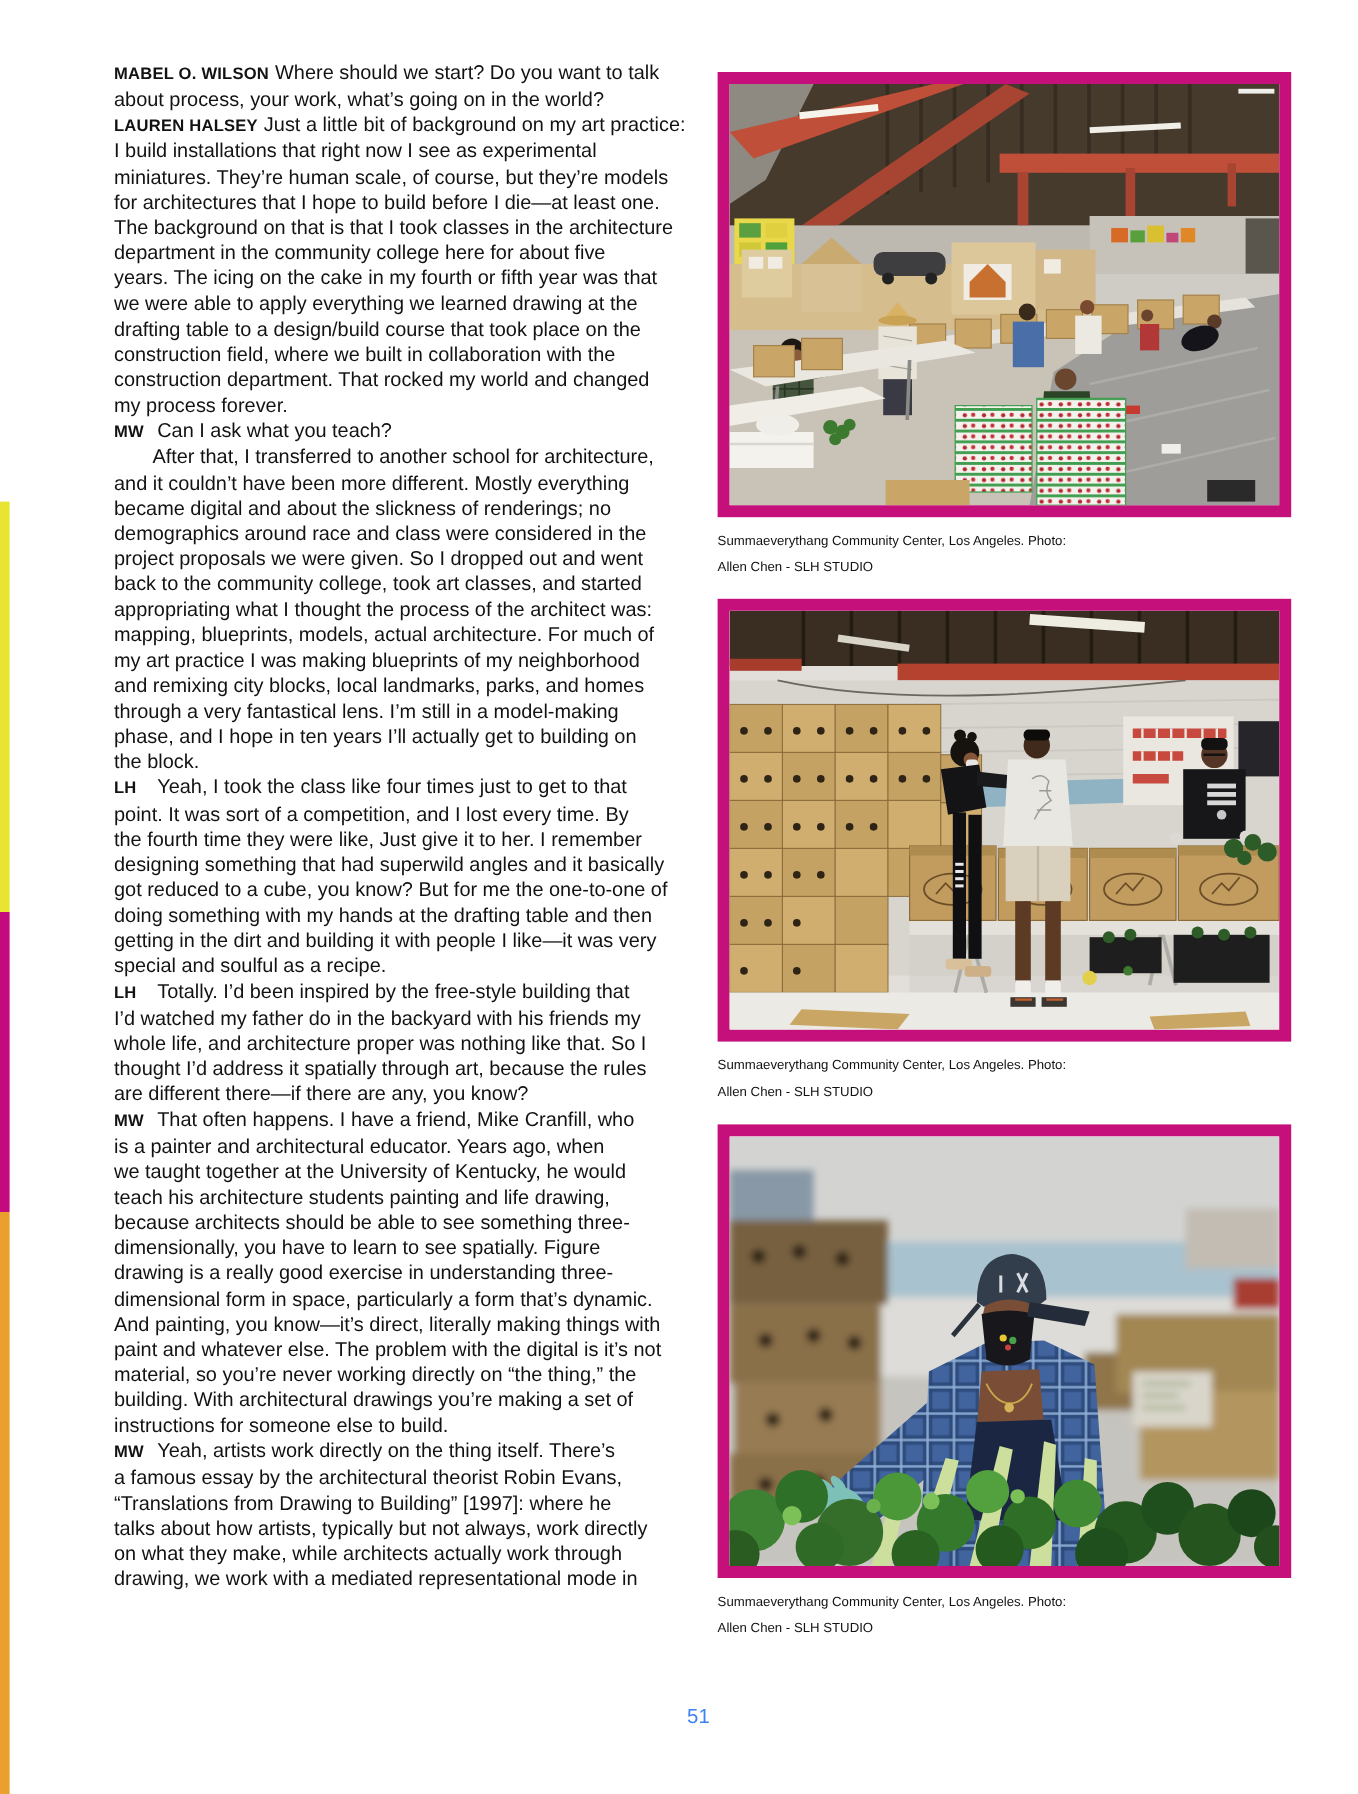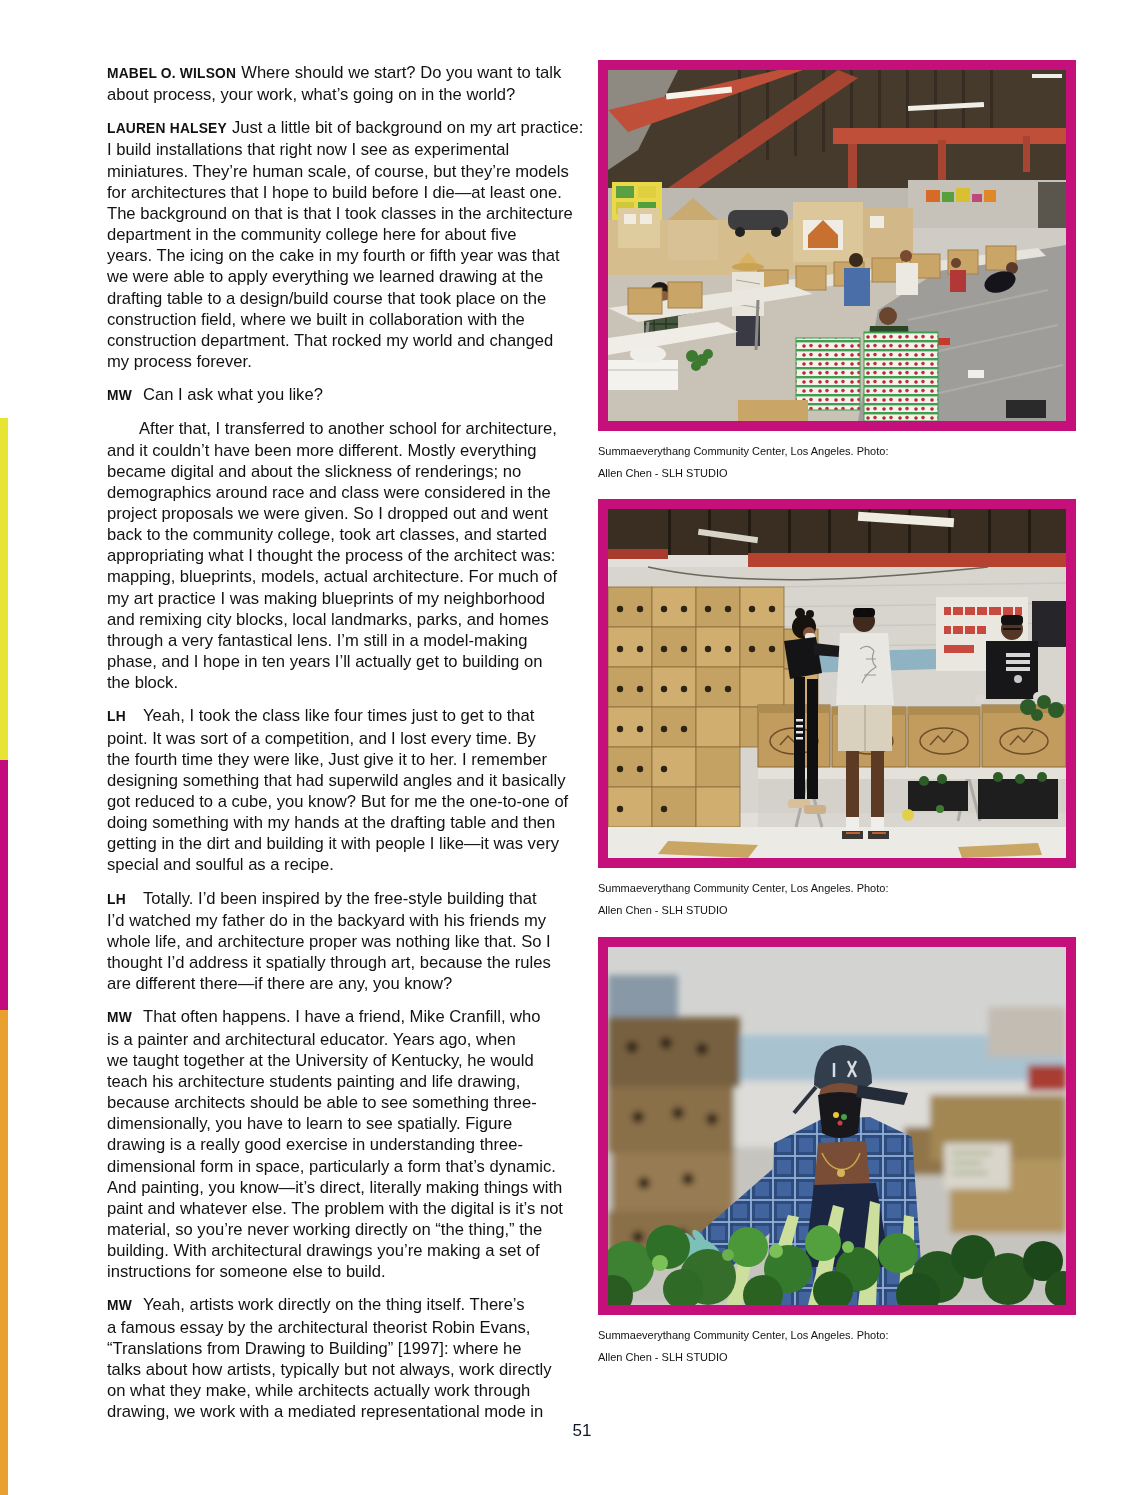--- a/index.html
+++ b/index.html
@@ -5,35 +5,35 @@
   html,body{margin:0;padding:0;background:#ffffff;}
   #page{position:relative;width:1132px;height:1495px;background:#ffffff;overflow:hidden;
         font-family:"Liberation Sans",sans-serif;color:#111;}
   
   .strip{position:absolute;left:0;width:8px;}
   #strip-yellow{top:418px;height:342px;background:#e7e433;}
   #strip-magenta{top:760px;height:250px;background:#c30b7e;}
   #strip-orange{top:1010px;height:485px;background:#eaa02f;}
   
   .text-col{position:absolute;left:95px;top:50px;width:530px;}
-  .para{margin:12px;font-size:16.6px;line-height:21.15px;color:#121212;}
+  .para{margin:0;font-size:16.6px;line-height:21.15px;color:#121212;}
   .para .ptext{white-space:pre-line;}
   .speaker{font-weight:bold;font-size:13.8px;letter-spacing:.2px;}
   .speaker.long{margin-right:5px;}
   .speaker.short{display:inline-block;min-width:36px;}
   .para.indent{text-indent:32px;}
   
   .fig{position:absolute;left:598px;width:478px;margin:0;}
   #fig1{top:60px;} #fig2{top:499px;} #fig3{top:937px;}
   .frame{display:block;border:10px solid #c5107c;}
   .frame svg{display:block;}
   .cap{margin:10px 0 0 0;font-size:11px;line-height:21.5px;color:#121212;white-space:pre-line;}
   
   .pagenum{position:absolute;left:560px;top:1421px;width:44px;text-align:center;
-           font-size:17px;color:#0f172a;}
+           font-size:17px;color:#3b82f6;}
 </style>
 </head>
 <body>
 
 <div id="page">
 
   <div class="strip" id="strip-yellow"></div>
   <div class="strip" id="strip-magenta"></div>
   <div class="strip" id="strip-orange"></div>
 
@@ -45,21 +45,21 @@
 miniatures. They’re human scale, of course, but they’re models
 for architectures that I hope to build before I die—at least one.
 The background on that is that I took classes in the architecture
 department in the community college here for about five
 years. The icing on the cake in my fourth or fifth year was that
 we were able to apply everything we learned drawing at the
 drafting table to a design/build course that took place on the
 construction field, where we built in collaboration with the
 construction department. That rocked my world and changed
 my process forever.</span></p>
-    <p class="para"><span class="speaker short">MW</span><span class="ptext">Can I ask what you like?</span></p>
+    <p class="para"><span class="speaker short">MW</span><span class="ptext">Can I ask what you teach?</span></p>
     <p class="para indent"><span class="ptext">After that, I transferred to another school for architecture,
 and it couldn’t have been more different. Mostly everything
 became digital and about the slickness of renderings; no
 demographics around race and class were considered in the
 project proposals we were given. So I dropped out and went
 back to the community college, took art classes, and started
 appropriating what I thought the process of the architect was:
 mapping, blueprints, models, actual architecture. For much of
 my art practice I was making blueprints of my neighborhood
 and remixing city blocks, local landmarks, parks, and homes

